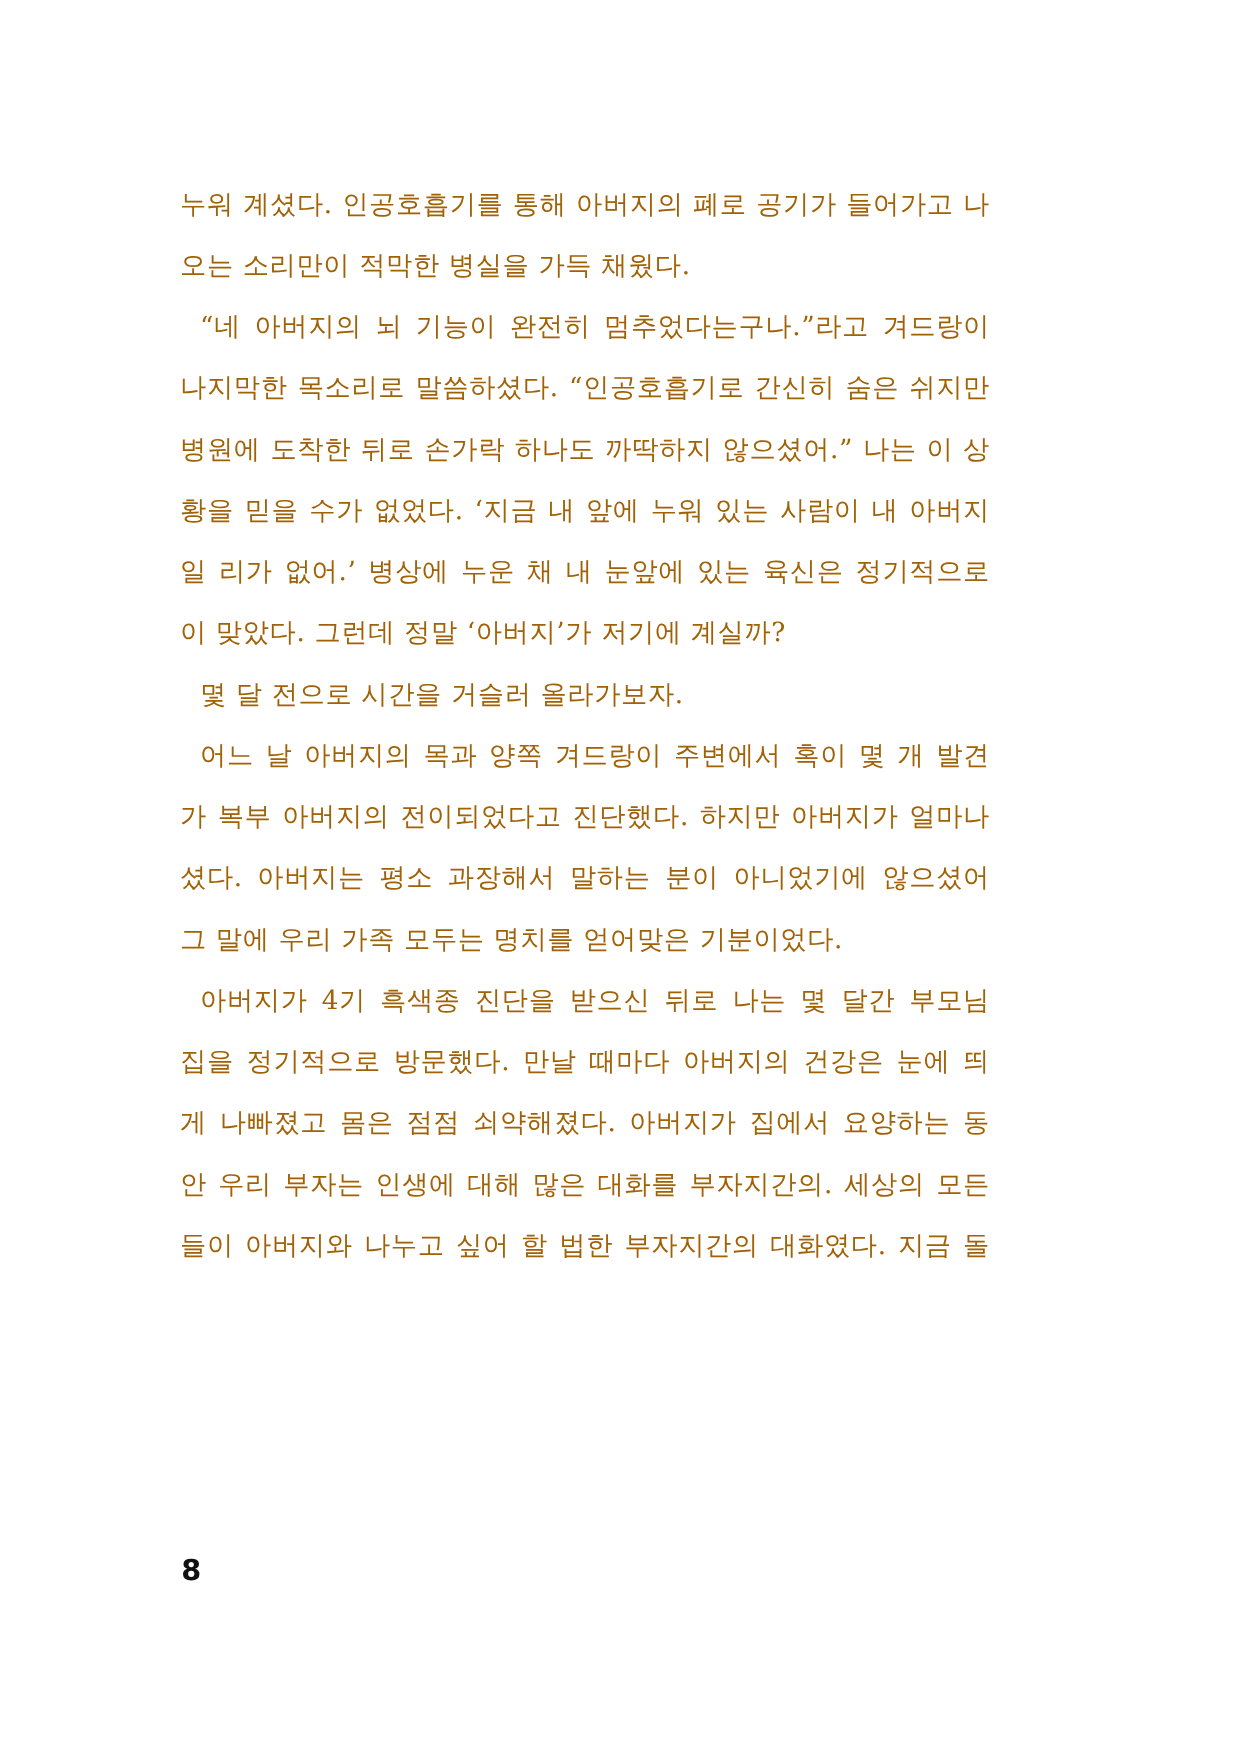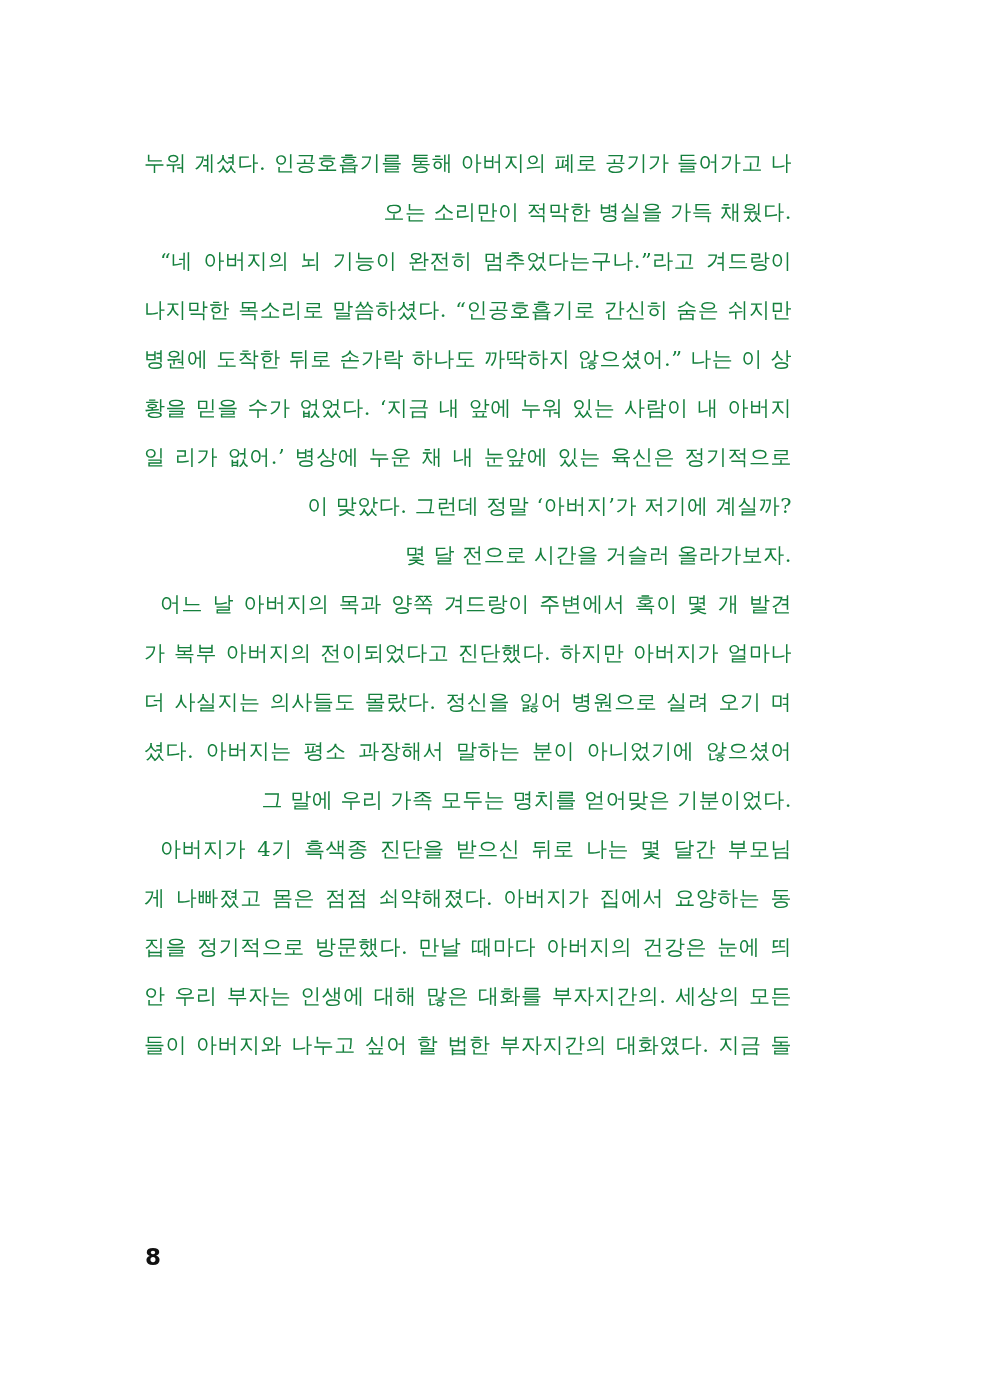--- a/index.html
+++ b/index.html
@@ -17,28 +17,28 @@
   .book-page {
     position: absolute;
     inset: 0;
     background: #ffffff;
   }
   .text-block {
     position: absolute;
     left: 144px;
     top: 139px;
     width: 648px;
-    color: #15803d;
+    color: #a16207;
   }
   .text-line {
     font-size: 21px;
     line-height: 49px;
     height: 49px;
     white-space: nowrap;
-    text-align: right;
+    text-align: left;
     letter-spacing: 0.5px;
   }
   .text-line.fill {
     white-space: normal;
     overflow: hidden;
     text-align: justify;
     text-align-last: justify;
   }
   .text-line.indent {
     padding-left: 16px;
@@ -63,23 +63,22 @@
       <div class="text-line">오는 소리만이 적막한 병실을 가득 채웠다.</div>
       <div class="text-line indent fill">“네 아버지의 뇌 기능이 완전히 멈추었다는구나.”라고 겨드랑이</div>
       <div class="text-line fill">나지막한 목소리로 말씀하셨다. “인공호흡기로 간신히 숨은 쉬지만</div>
       <div class="text-line fill">병원에 도착한 뒤로 손가락 하나도 까딱하지 않으셨어.” 나는 이 상</div>
       <div class="text-line fill">황을 믿을 수가 없었다. ‘지금 내 앞에 누워 있는 사람이 내 아버지</div>
       <div class="text-line fill">일 리가 없어.’ 병상에 누운 채 내 눈앞에 있는 육신은 정기적으로 몸</div>
       <div class="text-line">이 맞았다. 그런데 정말 ‘아버지’가 저기에 계실까?</div>
       <div class="text-line indent">몇 달 전으로 시간을 거슬러 올라가보자.</div>
       <div class="text-line indent fill">어느 날 아버지의 목과 양쪽 겨드랑이 주변에서 혹이 몇 개 발견</div>
       <div class="text-line fill">가 복부 아버지의 전이되었다고 진단했다. 하지만 아버지가 얼마나</div>
-      <div class="text-line fill">더 사실지는 의사들도 몰랐다. 정신을 잃어 병원으로 실려 오기 며</div>
       <div class="text-line fill">셨다. 아버지는 평소 과장해서 말하는 분이 아니었기에 않으셨어</div>
       <div class="text-line">그 말에 우리 가족 모두는 명치를 얻어맞은 기분이었다.</div>
       <div class="text-line indent fill">아버지가 4기 흑색종 진단을 받으신 뒤로 나는 몇 달간 부모님</div>
+      <div class="text-line fill">집을 정기적으로 방문했다. 만날 때마다 아버지의 건강은 눈에 띄</div>
       <div class="text-line fill">게 나빠졌고 몸은 점점 쇠약해졌다. 아버지가 집에서 요양하는 동</div>
-      <div class="text-line fill">집을 정기적으로 방문했다. 만날 때마다 아버지의 건강은 눈에 띄</div>
       <div class="text-line fill">안 우리 부자는 인생에 대해 많은 대화를 부자지간의. 세상의 모든 아</div>
       <div class="text-line fill">들이 아버지와 나누고 싶어 할 법한 부자지간의 대화였다. 지금 돌</div>
     </div>
   <div class="page-number">8</div>
 </div>
 
 </body></html>

